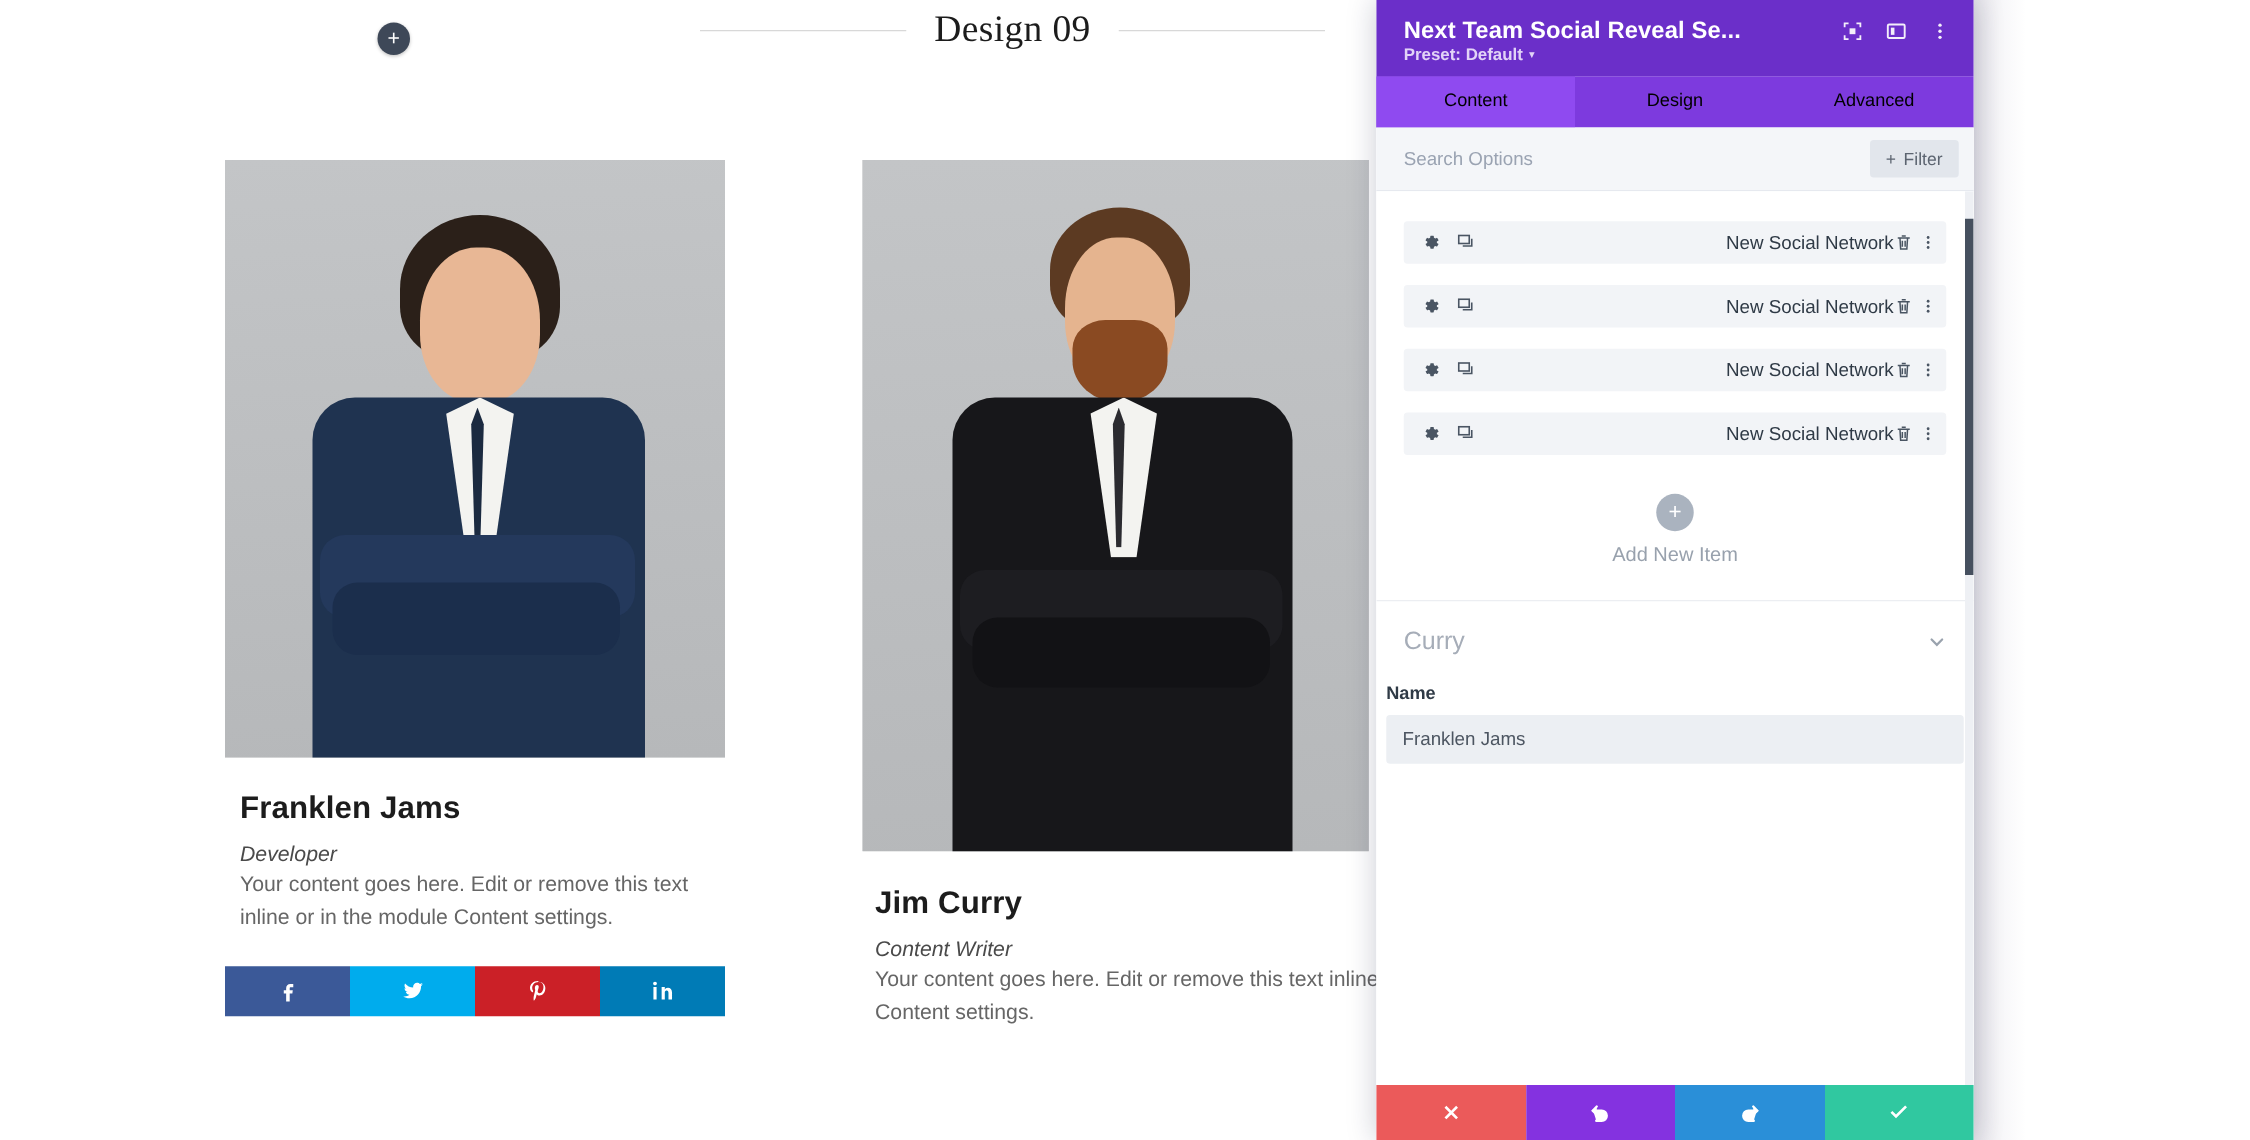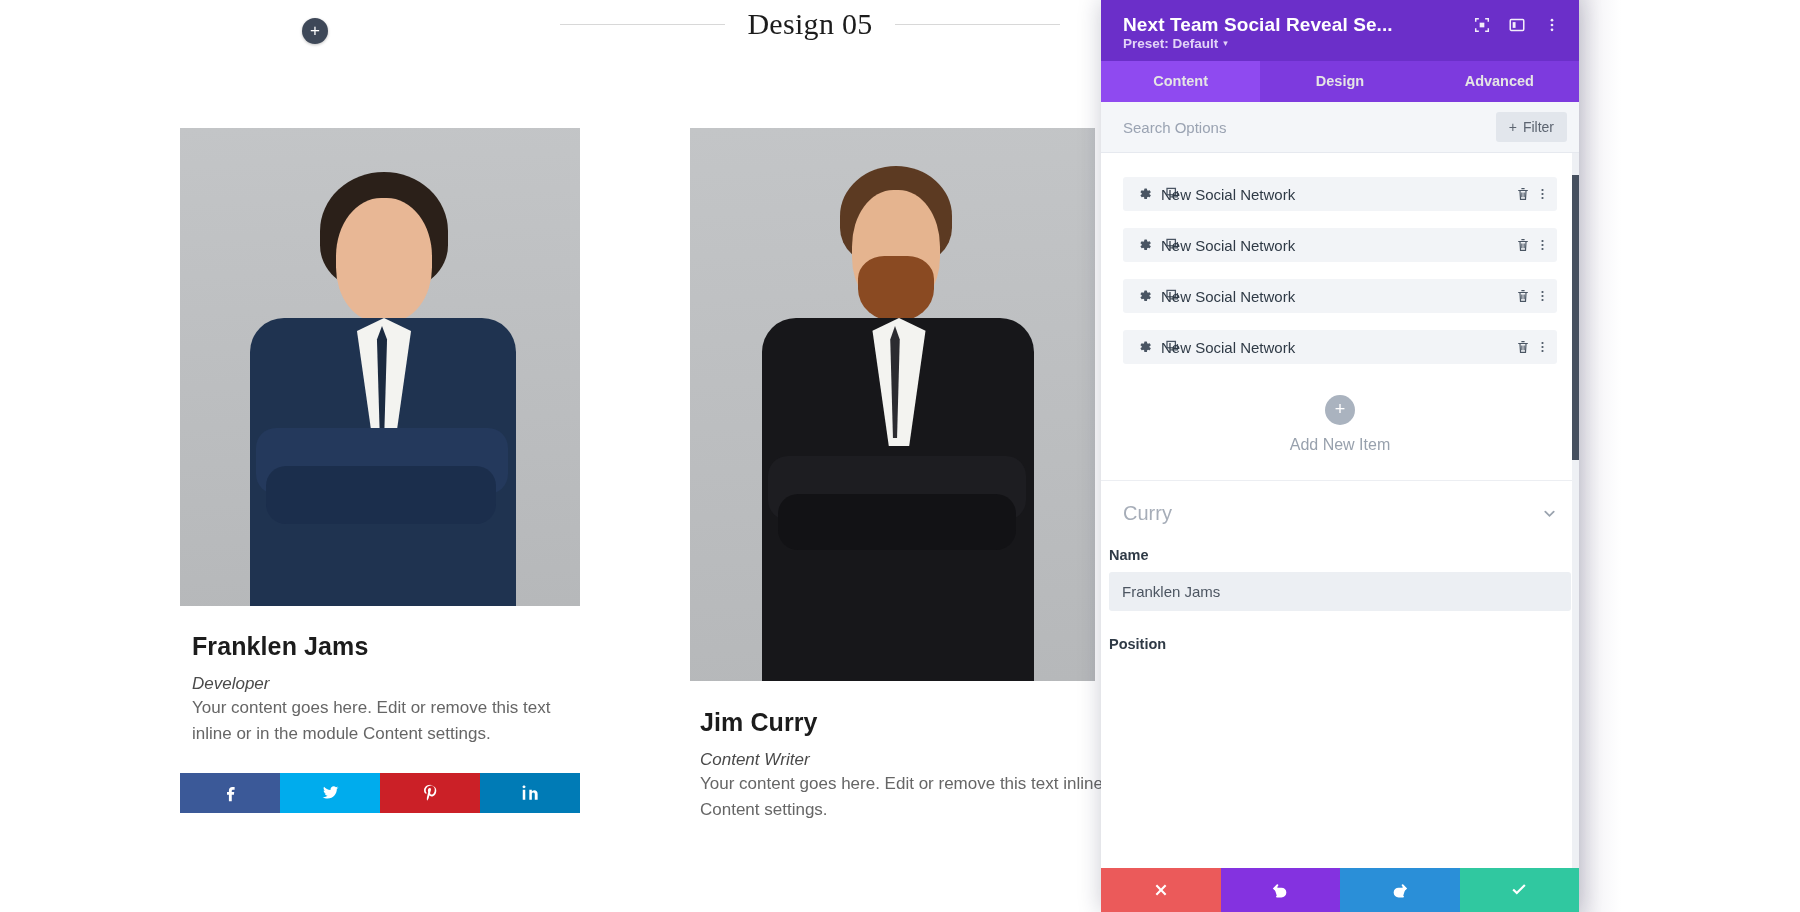--- a/index.html
+++ b/index.html
@@ -107,21 +107,21 @@
   .hdr-icons { display: flex; align-items: center; gap: 17px; margin-left: 10px; }
   .hdr-icon { width: 18px; height: 18px; cursor: pointer; opacity: .92; display: flex; align-items: center; justify-content: center; }
   .hdr-icon svg { width: 100%; height: 100%; }
   .preset-row { margin-top: 0; display: flex; align-items: center; gap: 5px; cursor: pointer; }
   .preset-text { color: #e2d3f7; font-size: 13.5px; font-weight: bold; }
   .preset-caret { color: #e2d3f7; font-size: 9px; line-height: 1; }
 
   .modal-tabs { display: flex; background: #7d3ade; }
   .modal-tab {
     flex: 1 1 0; text-align: center; padding: 12px 0 13px;
-    color: #e5e5e5; font-size: 14.5px; font-weight: bold; cursor: pointer;
+    color: #000000; font-size: 14.5px; font-weight: normal; cursor: pointer;
   }
   .modal-tab.active { background: #8f4af0; }
 
   .search-row {
     display: flex; align-items: center; gap: 26px;
     background: #f4f6f9; border-bottom: 1px solid #e6e9ef;
     padding: 10px 12px 10px 22px;
   }
   .search-input {
     flex: 1 1 auto; border: 0; outline: 0; background: transparent;
@@ -150,21 +150,21 @@
   .item-row {
     display: flex; align-items: center;
     background: #f2f4f7; border-radius: 3px;
     height: 34px; margin-bottom: 17px; padding: 0 12px 0 14px;
   }
   .item-row .left-icons { display: flex; align-items: center; gap: 12px; }
   .item-row .right-icons { display: flex; align-items: center; gap: 9px; }
   .irow-icon { width: 16px; height: 16px; cursor: pointer; display: flex; align-items: center; justify-content: center; }
   .irow-icon svg { width: 100%; height: 100%; fill: #4a5563; }
   .item-label {
-    flex: 1 1 auto; text-align: left; font-size: 15px; color: #2f3a46;
+    flex: 1 1 auto; text-align: right; font-size: 15px; color: #2f3a46;
     margin-left: -20px;
   }
 
   .add-item-zone {
     padding: 14px 0 26px; display: flex; flex-direction: column;
     align-items: center; gap: 11px; cursor: pointer;
   }
   .add-item-circle {
     width: 30px; height: 30px; border-radius: 50%; background: #aab3bf;
     display: flex; align-items: center; justify-content: center;
@@ -210,21 +210,21 @@
 <body>
 
 <div class="page">
 
   <div class="add-section-btn">
     <span class="plus">+</span>
   </div>
 
   <div class="design-title-wrap">
     <span class="rule"></span>
-    <span class="design-title">Design 05</span>
+    <span class="design-title">Design 09</span>
     <span class="rule"></span>
   </div>
 
   <div class="card" style="left:180px; top:128px; width:400px;">
     <div class="card-photo" style="height:478px;">
       <div class="bg"></div>
       <div class="fig-hair" style="left:140px; top:44px; width:128px; height:118px; background:#2b2019;"></div>
       <div class="fig-head" style="left:156px; top:70px; width:96px; height:124px; background:#e8b795;"></div>
       <div class="fig-body" style="left:70px; top:190px; width:266px; height:290px; background:#1f3350;"></div>
       <div class="fig-shirt" style="left:152px; top:190px; width:104px; height:130px;"></div>
@@ -480,21 +480,20 @@
               </svg>
           </span>
         </div>
       </div>
 
 
       <div class="field-group">
         <div class="field-label">Name</div>
         <input class="field-input" type="text" value="Franklen Jams" style="">
         <div class="field-spacer"></div>
-        <div class="field-label">Position</div>
       </div>
     </div>
 
     <div class="modal-footer">
       <div class="foot-btn foot-cancel">
         <svg viewBox="0 0 20 20">
             <path d="M15.4 6.1l-1.5-1.5L10 8.5 6.1 4.6 4.6 6.1 8.5 10l-3.9 3.9 1.5 1.5L10 11.5l3.9 3.9 1.5-1.5L11.5 10z"></path>
           </svg>
       </div>
       <div class="foot-btn foot-undo">

